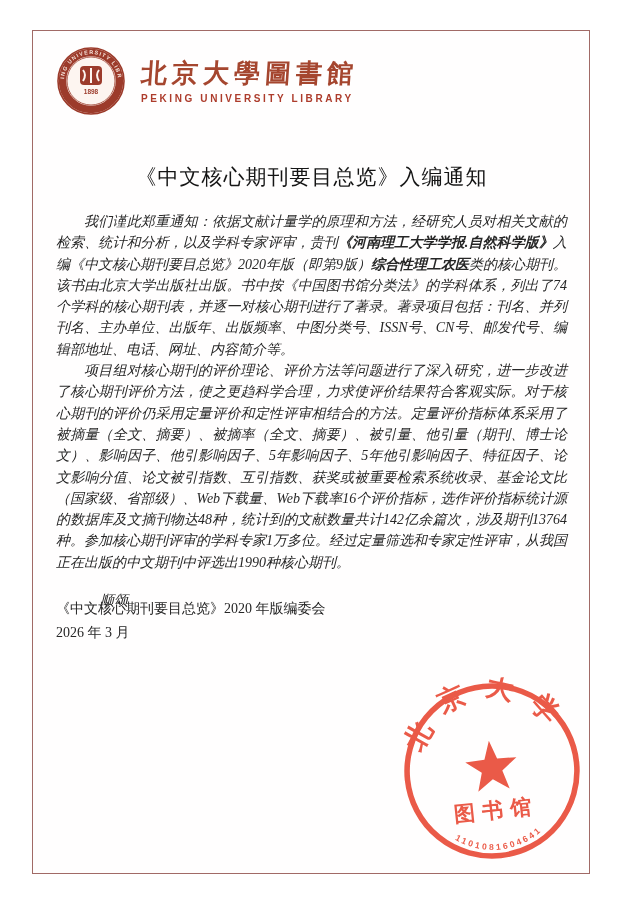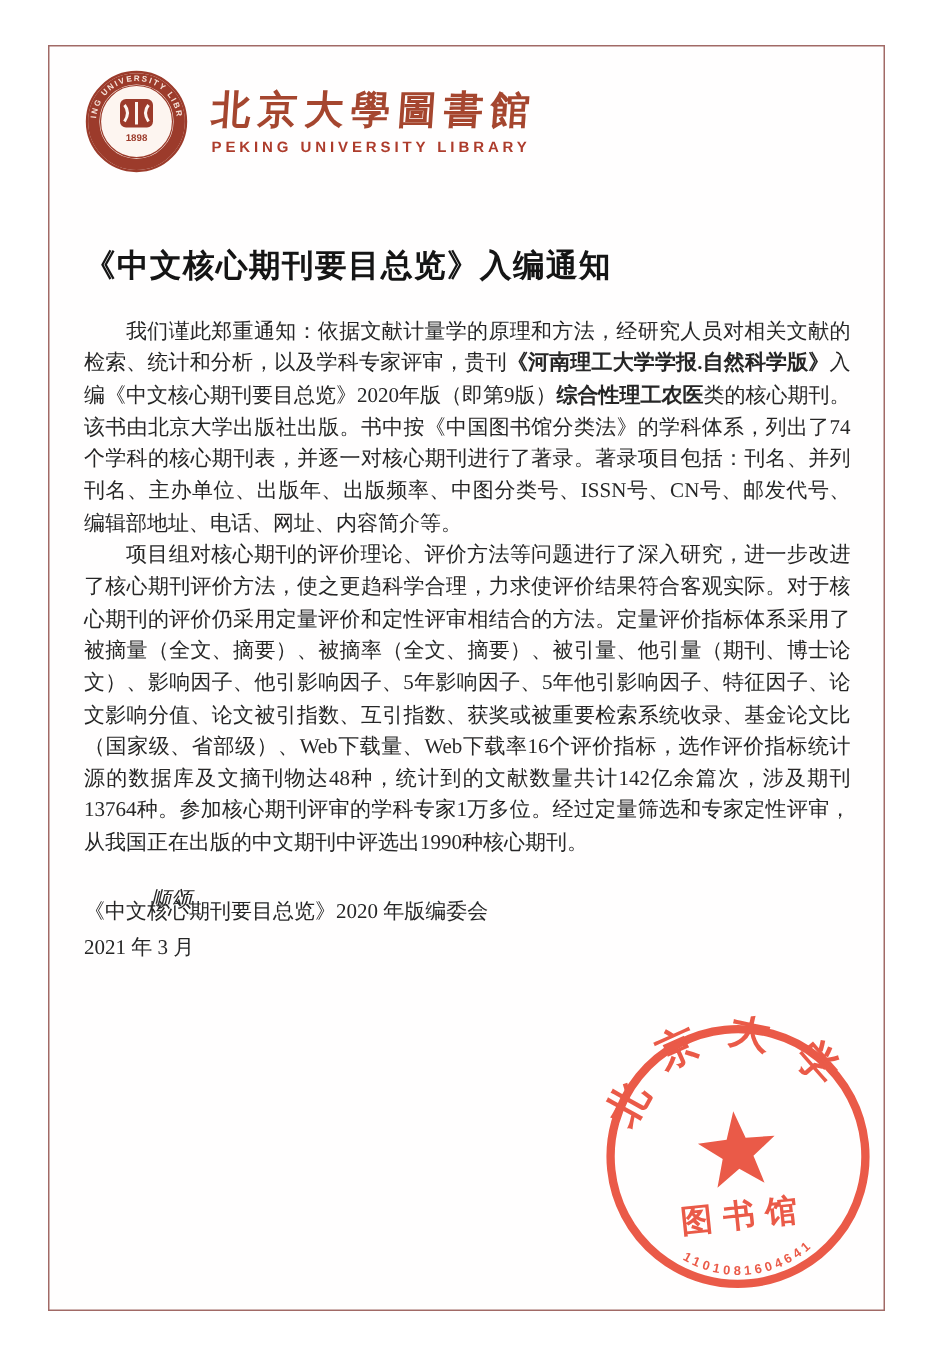--- a/index.html
+++ b/index.html
@@ -20,29 +20,29 @@
     font-size:26px;font-weight:bold;color:#a5462f;letter-spacing:5px;
     font-family:"Liberation Serif", serif;line-height:30px;
     transform:skewX(-4deg);
   }
   .brand-en{
     font-size:10px;font-weight:bold;color:#ad3c2c;letter-spacing:2.6px;
     font-family:"Liberation Sans", sans-serif;margin-top:4px;
   }
   
   .doc-title{
-    text-align:left;font-size:21px;font-weight:bold;color:#151515;
+    text-align:center;font-size:21px;font-weight:normal;color:#151515;
     margin-top:46px;font-family:"Liberation Sans", sans-serif;letter-spacing:1px;
   }
   
   .body{margin-top:20px;font-size:14px;line-height:21.3px;}
   .salutation{margin:0 0 0 0;}
   .salutation .b{font-weight:bold;}
   .body-para{margin:0;text-indent:2em;text-align:justify;}
-  .body-para span{display:inline;}
+  .body-para span{display:inline;font-style:italic;}
   .b{font-weight:bold;}
   
   .closing{margin-top:14px;line-height:23px;}
   .closing-line1{text-indent:2em;margin:16px;font-style:italic;}
   .closing-line2{margin:0;}
   .signature{
     text-align:left;margin-top:-31px;line-height:23px;position:relative;z-index:1;
   }
   .signature .committee{margin:0 2px 0 0;}
   .signature .sig-date{margin:1px 6px 0 0;}
@@ -87,21 +87,21 @@
           <p class="body-para"><span>我们谨此郑重通知：依据文献计量学的原理和方法，经研究人员对相关文献的检索、统计和分析，以及学科专家评审，贵刊</span><span class="b">《河南理工大学学报.自然科学版》</span><span>入编《中文核心期刊要目总览》2020年版（即第9版）</span><span class="b">综合性理工农医</span><span>类的核心期刊。该书由北京大学出版社出版。书中按《中国图书馆分类法》的学科体系，列出了74个学科的核心期刊表，并逐一对核心期刊进行了著录。著录项目包括：刊名、并列刊名、主办单位、出版年、出版频率、中图分类号、ISSN号、CN号、邮发代号、编辑部地址、电话、网址、内容简介等。</span></p>
           <p class="body-para"><span>项目组对核心期刊的评价理论、评价方法等问题进行了深入研究，进一步改进了核心期刊评价方法，使之更趋科学合理，力求使评价结果符合客观实际。对于核心期刊的评价仍采用定量评价和定性评审相结合的方法。定量评价指标体系采用了被摘量（全文、摘要）、被摘率（全文、摘要）、被引量、他引量（期刊、博士论文）、影响因子、他引影响因子、5年影响因子、5年他引影响因子、特征因子、论文影响分值、论文被引指数、互引指数、获奖或被重要检索系统收录、基金论文比（国家级、省部级）、Web下载量、Web下载率16个评价指标，选作评价指标统计源的数据库及文摘刊物达48种，统计到的文献数量共计142亿余篇次，涉及期刊13764种。参加核心期刊评审的学科专家1万多位。经过定量筛选和专家定性评审，从我国正在出版的中文期刊中评选出1990种核心期刊。</span></p>
         </div>
 
       <div class="closing">
         <p class="closing-line1">顺颂</p>
       </div>
 
       <div class="signature">
         <p class="committee">《中文核心期刊要目总览》2020 年版编委会</p>
-        <p class="sig-date">2021 年 3 月</p>
+        <p class="sig-date">2026 年 3 月</p>
       </div>
     </div>
   </div>
 
   <svg class="seal" viewBox="0 0 180 180">
     <circle cx="90" cy="90" r="84" fill="none" stroke="#e8432e" stroke-width="5.5"></circle>
     <defs>
       <path id="sealArcTop" d="M 24,66 A 69,69 0 0 1 156,66"></path>
       <path id="sealArcBottom" d="M 20,113 A 72,72 0 0 0 160,113"></path>
     </defs>

